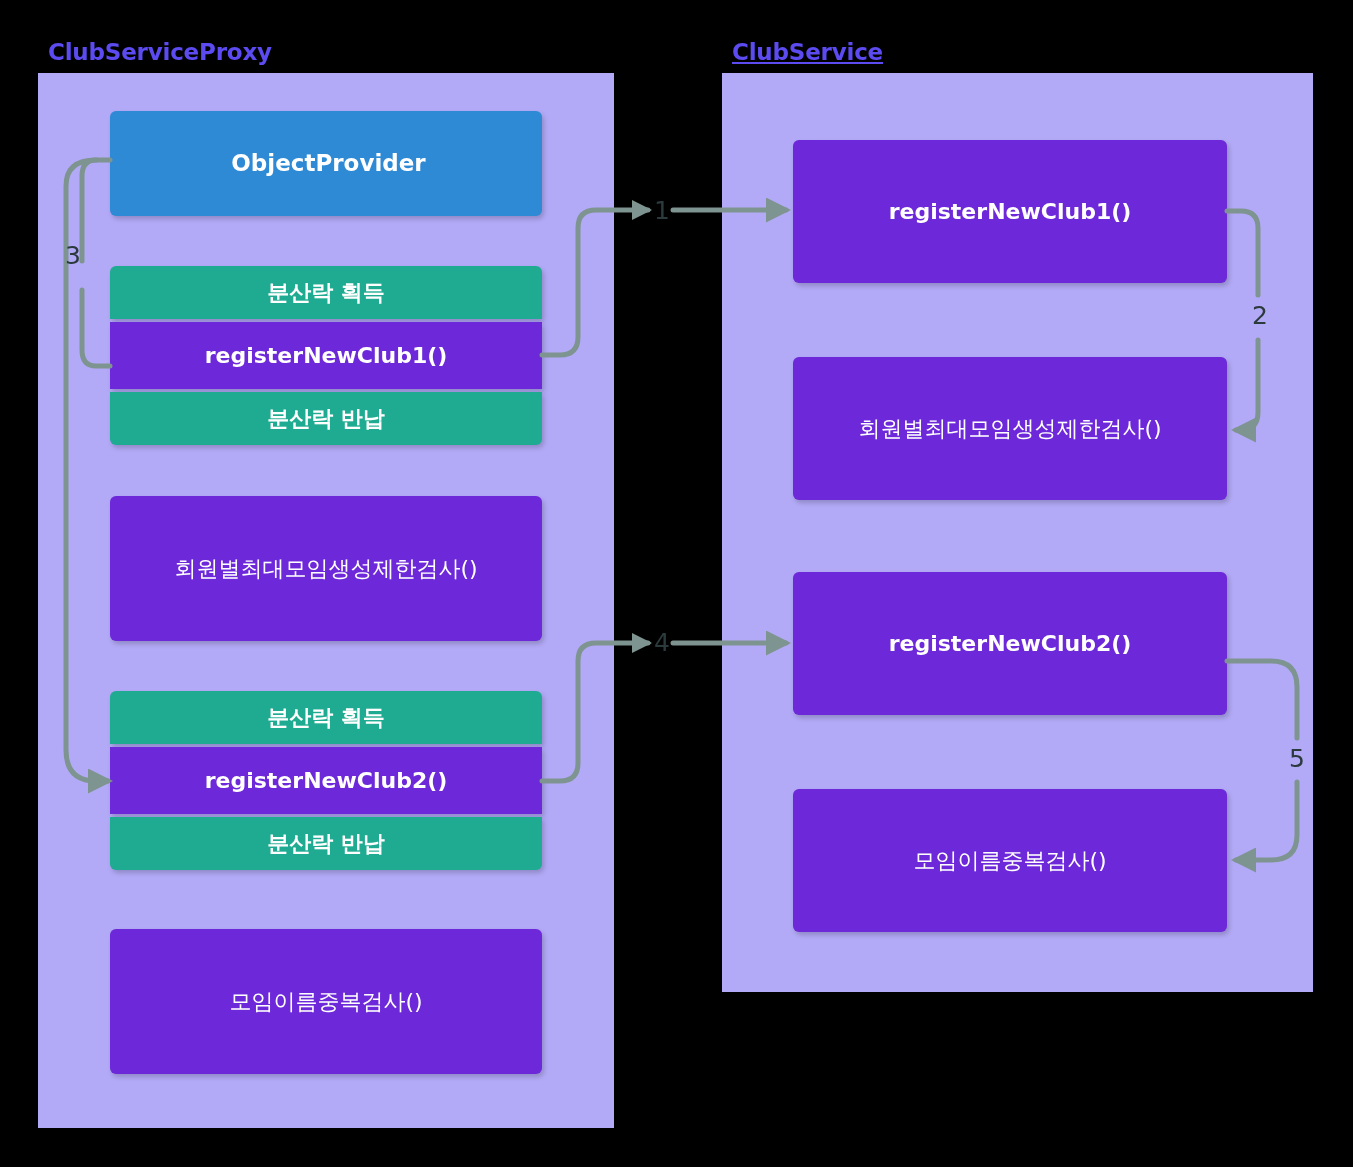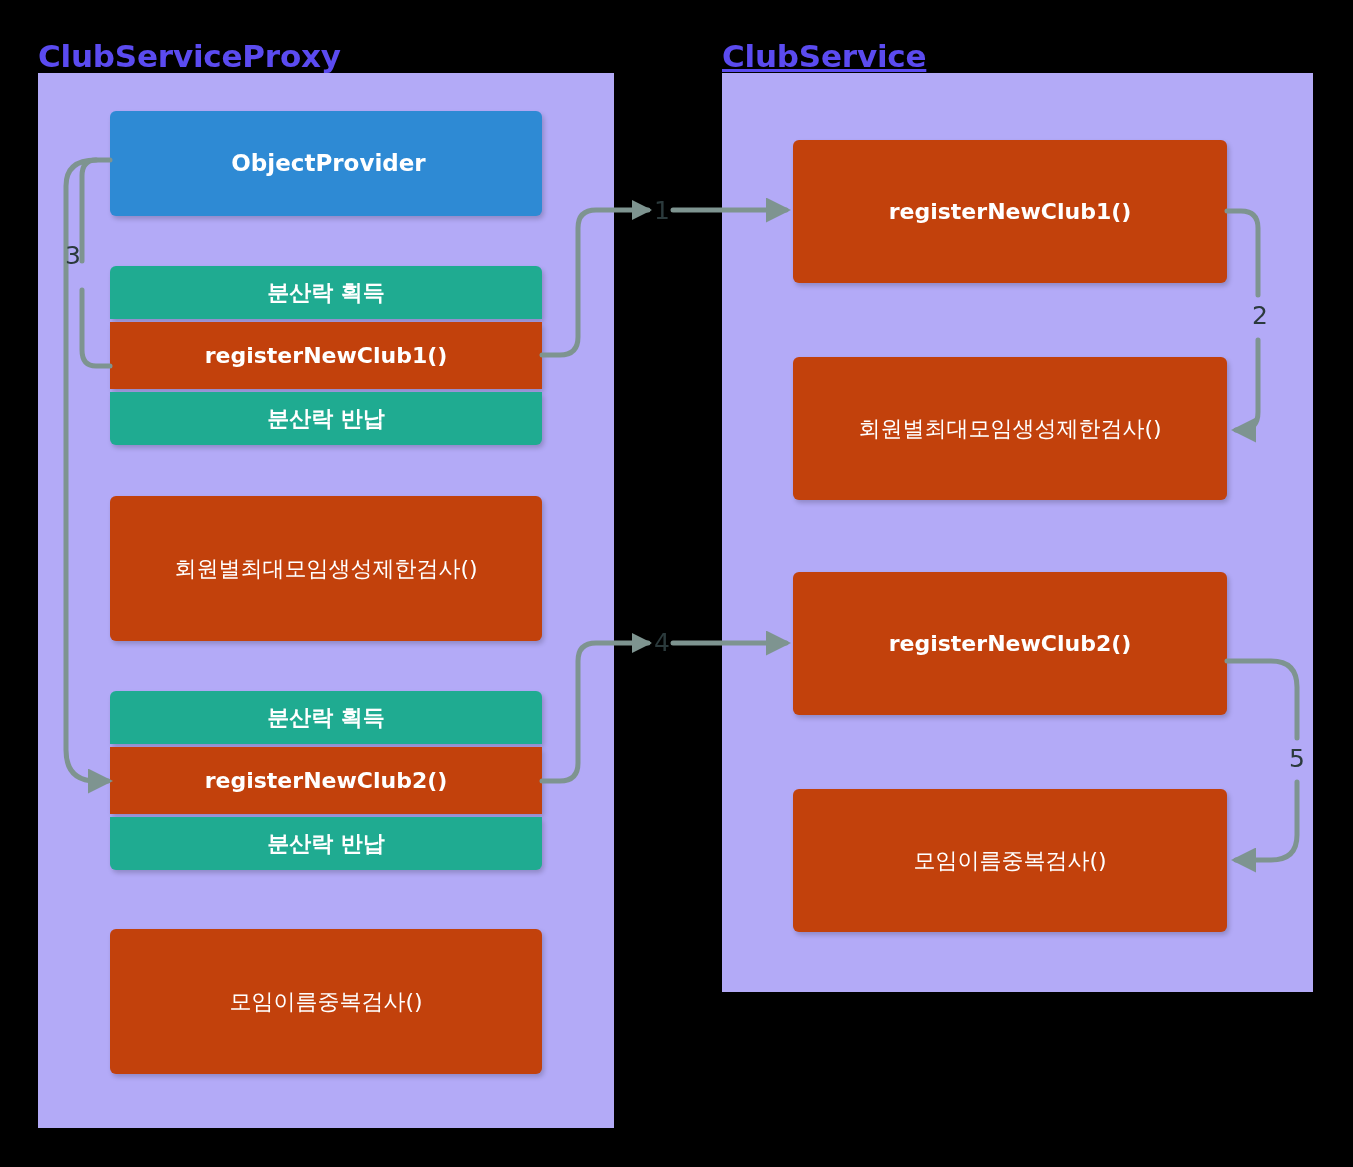--- a/index.html
+++ b/index.html
@@ -16,25 +16,26 @@
     height: 1167px;
     background: #000000;
     overflow: hidden;
   }
 
   
   .group-title {
     position: absolute;
     font-family: "DejaVu Sans", "Liberation Sans", sans-serif;
     font-weight: bold;
-    font-size: 31px;
+    font-size: 23px;
     letter-spacing: -0.2px;
     color: #5b4bf0;
     white-space: nowrap;
     line-height: 1;
+    margin-left: 10px;
   }
   #title-proxy   { left: 38px;  top: 41px; }
   #title-service { left: 722px; top: 41px; text-decoration: underline; }
 
   
   .group-box {
     position: absolute;
     background: #b3aaf7;
   }
   #group-proxy   { left: 38px;  top: 73px; width: 576px; height: 1055px; }
@@ -48,21 +49,21 @@
     justify-content: center;
     text-align: center;
     color: #ffffff;
     box-sizing: border-box;
     padding: 4px 10px;
     border-radius: 6px;
     box-shadow: 2px 3px 5px rgba(0,0,0,0.20);
     line-height: 1.25;
   }
   .node.blue   { background: #2e8ad4; padding-left: 15px; }
-  .node.purple { background: #c2410c; }
+  .node.purple { background: #6d28d9; }
   .node.teal   { background: #22ab92; background: #1fab91; font-weight: bold; }
 
   .node .lbl { display: block; }
 
   
   #n-objprovider {
     left: 110px; top: 111px; width: 432px; height: 105px;
     font-size: 23px; font-weight: bold;
   }
   #n-lock-acq-1  { left: 110px; top: 266px; width: 432px; height: 53px; font-size: 22px; border-radius: 6px 6px 0 0;}

